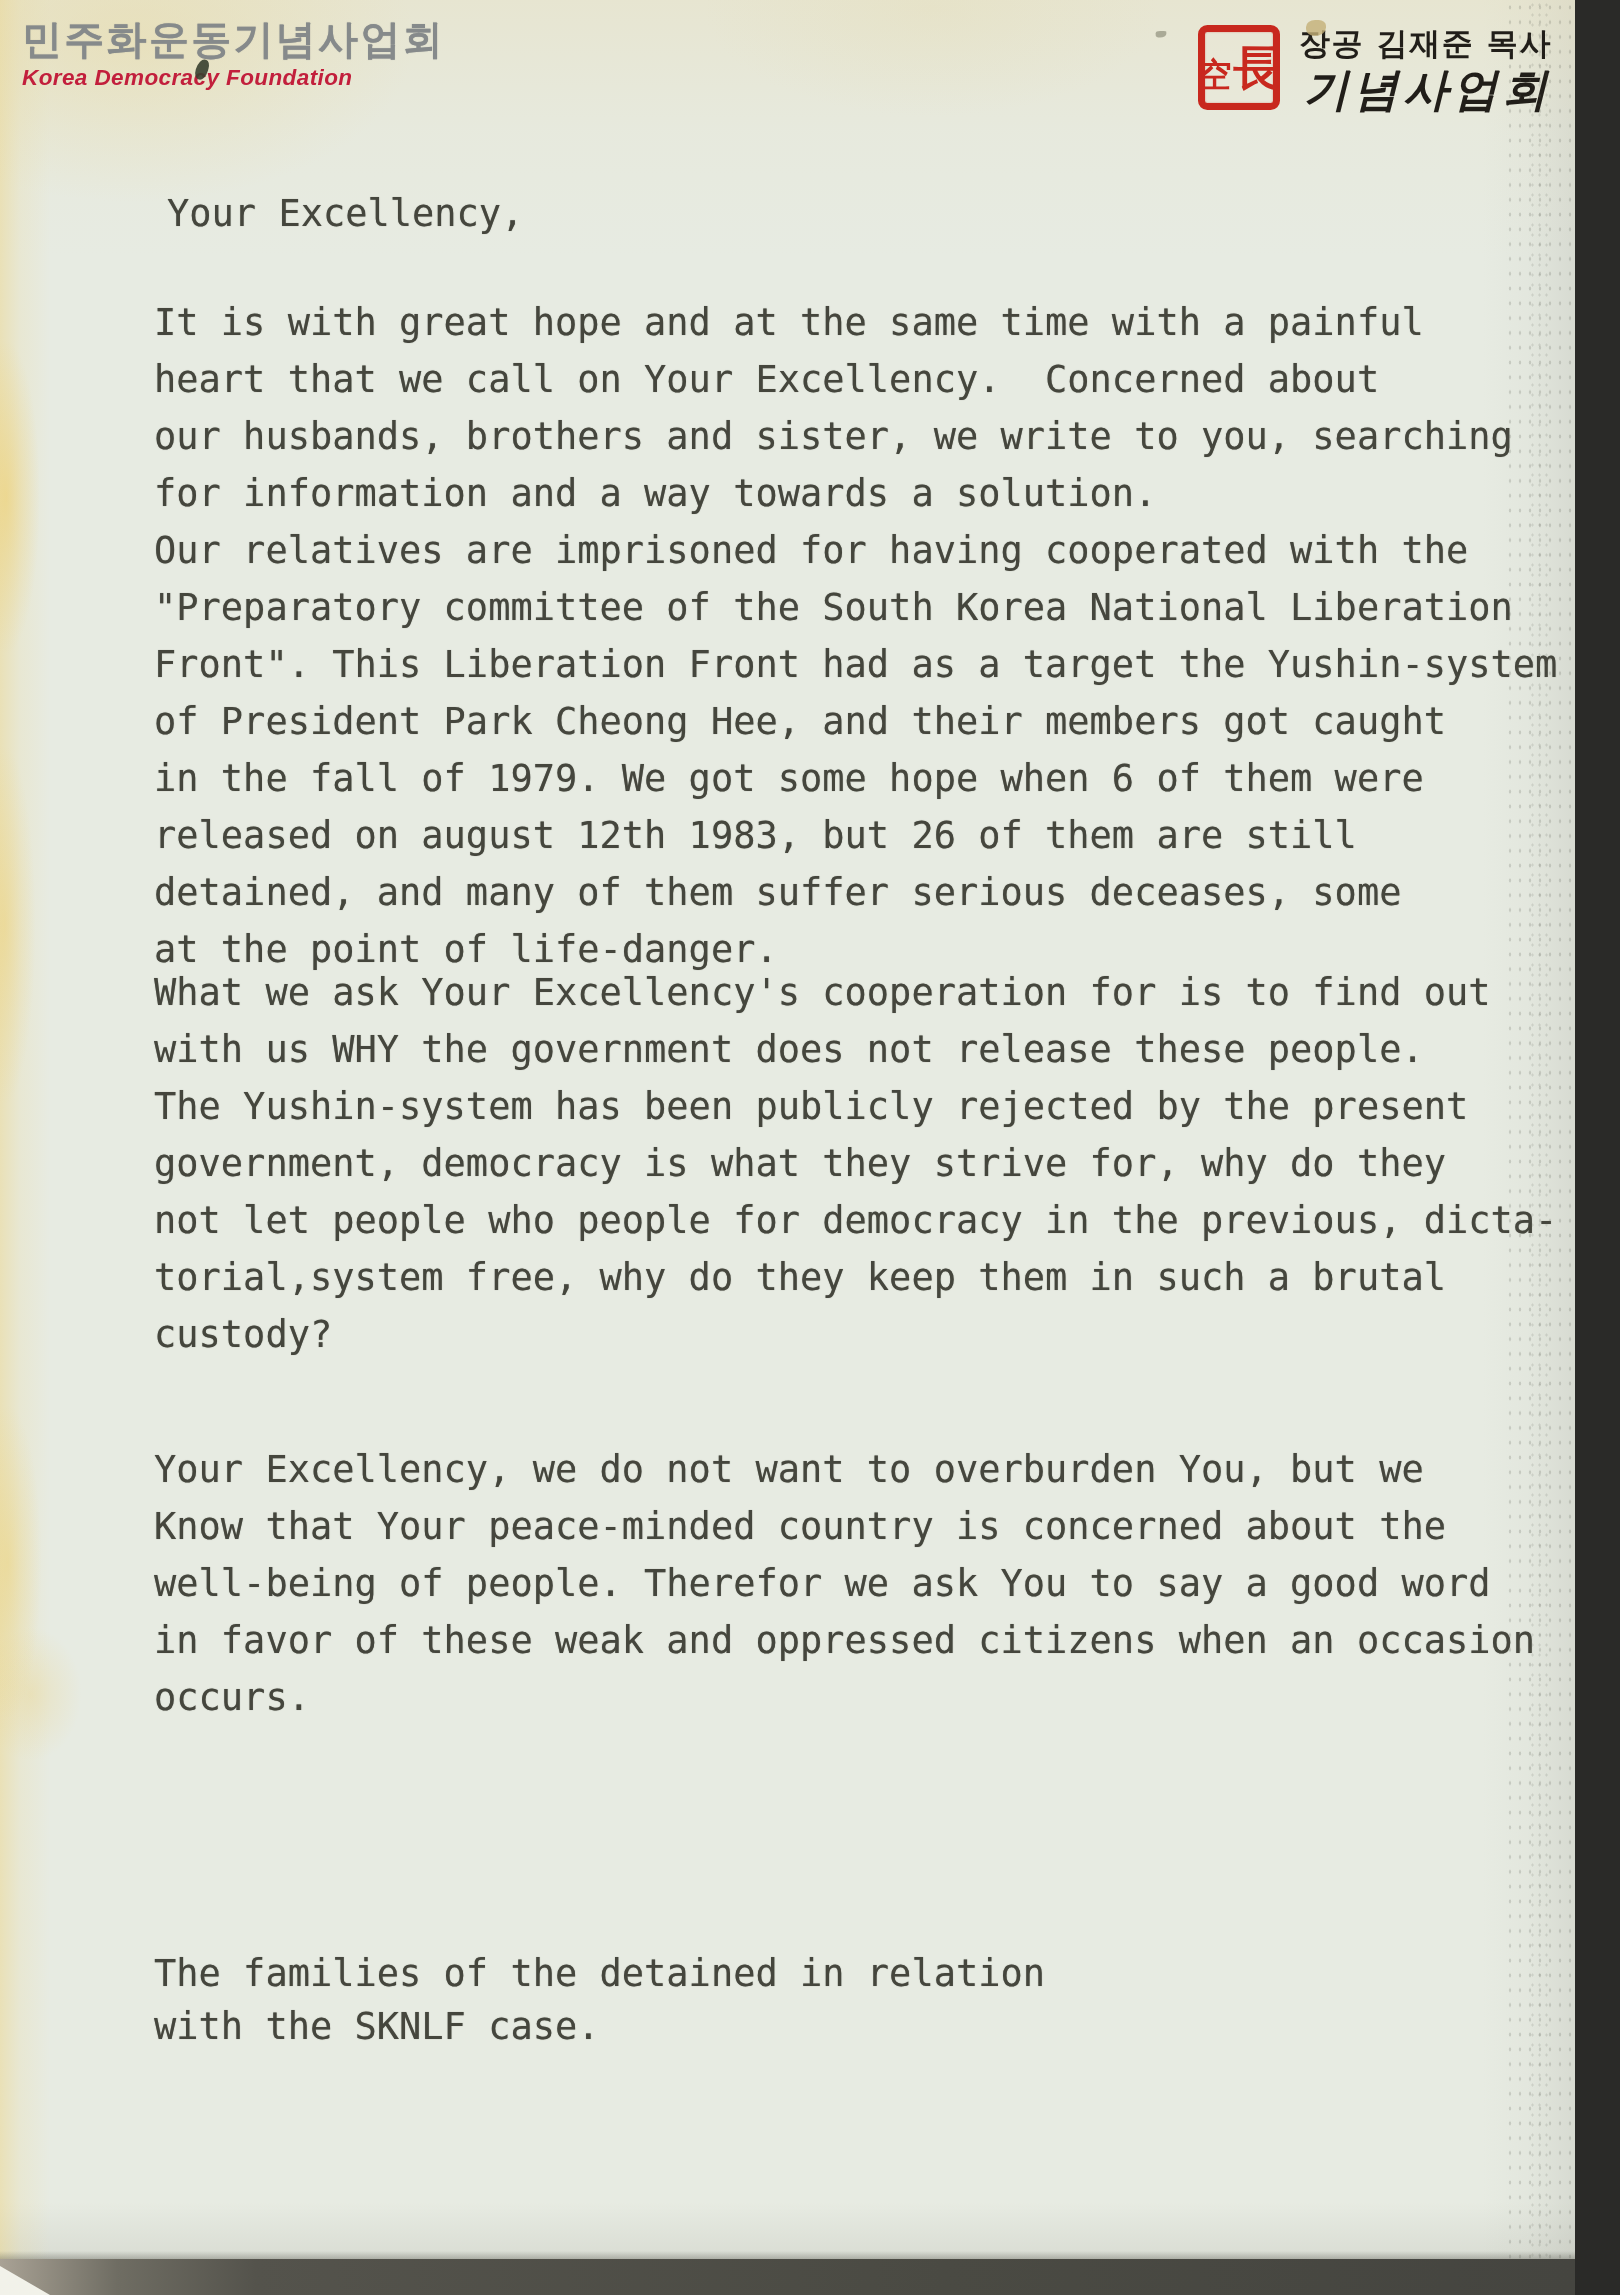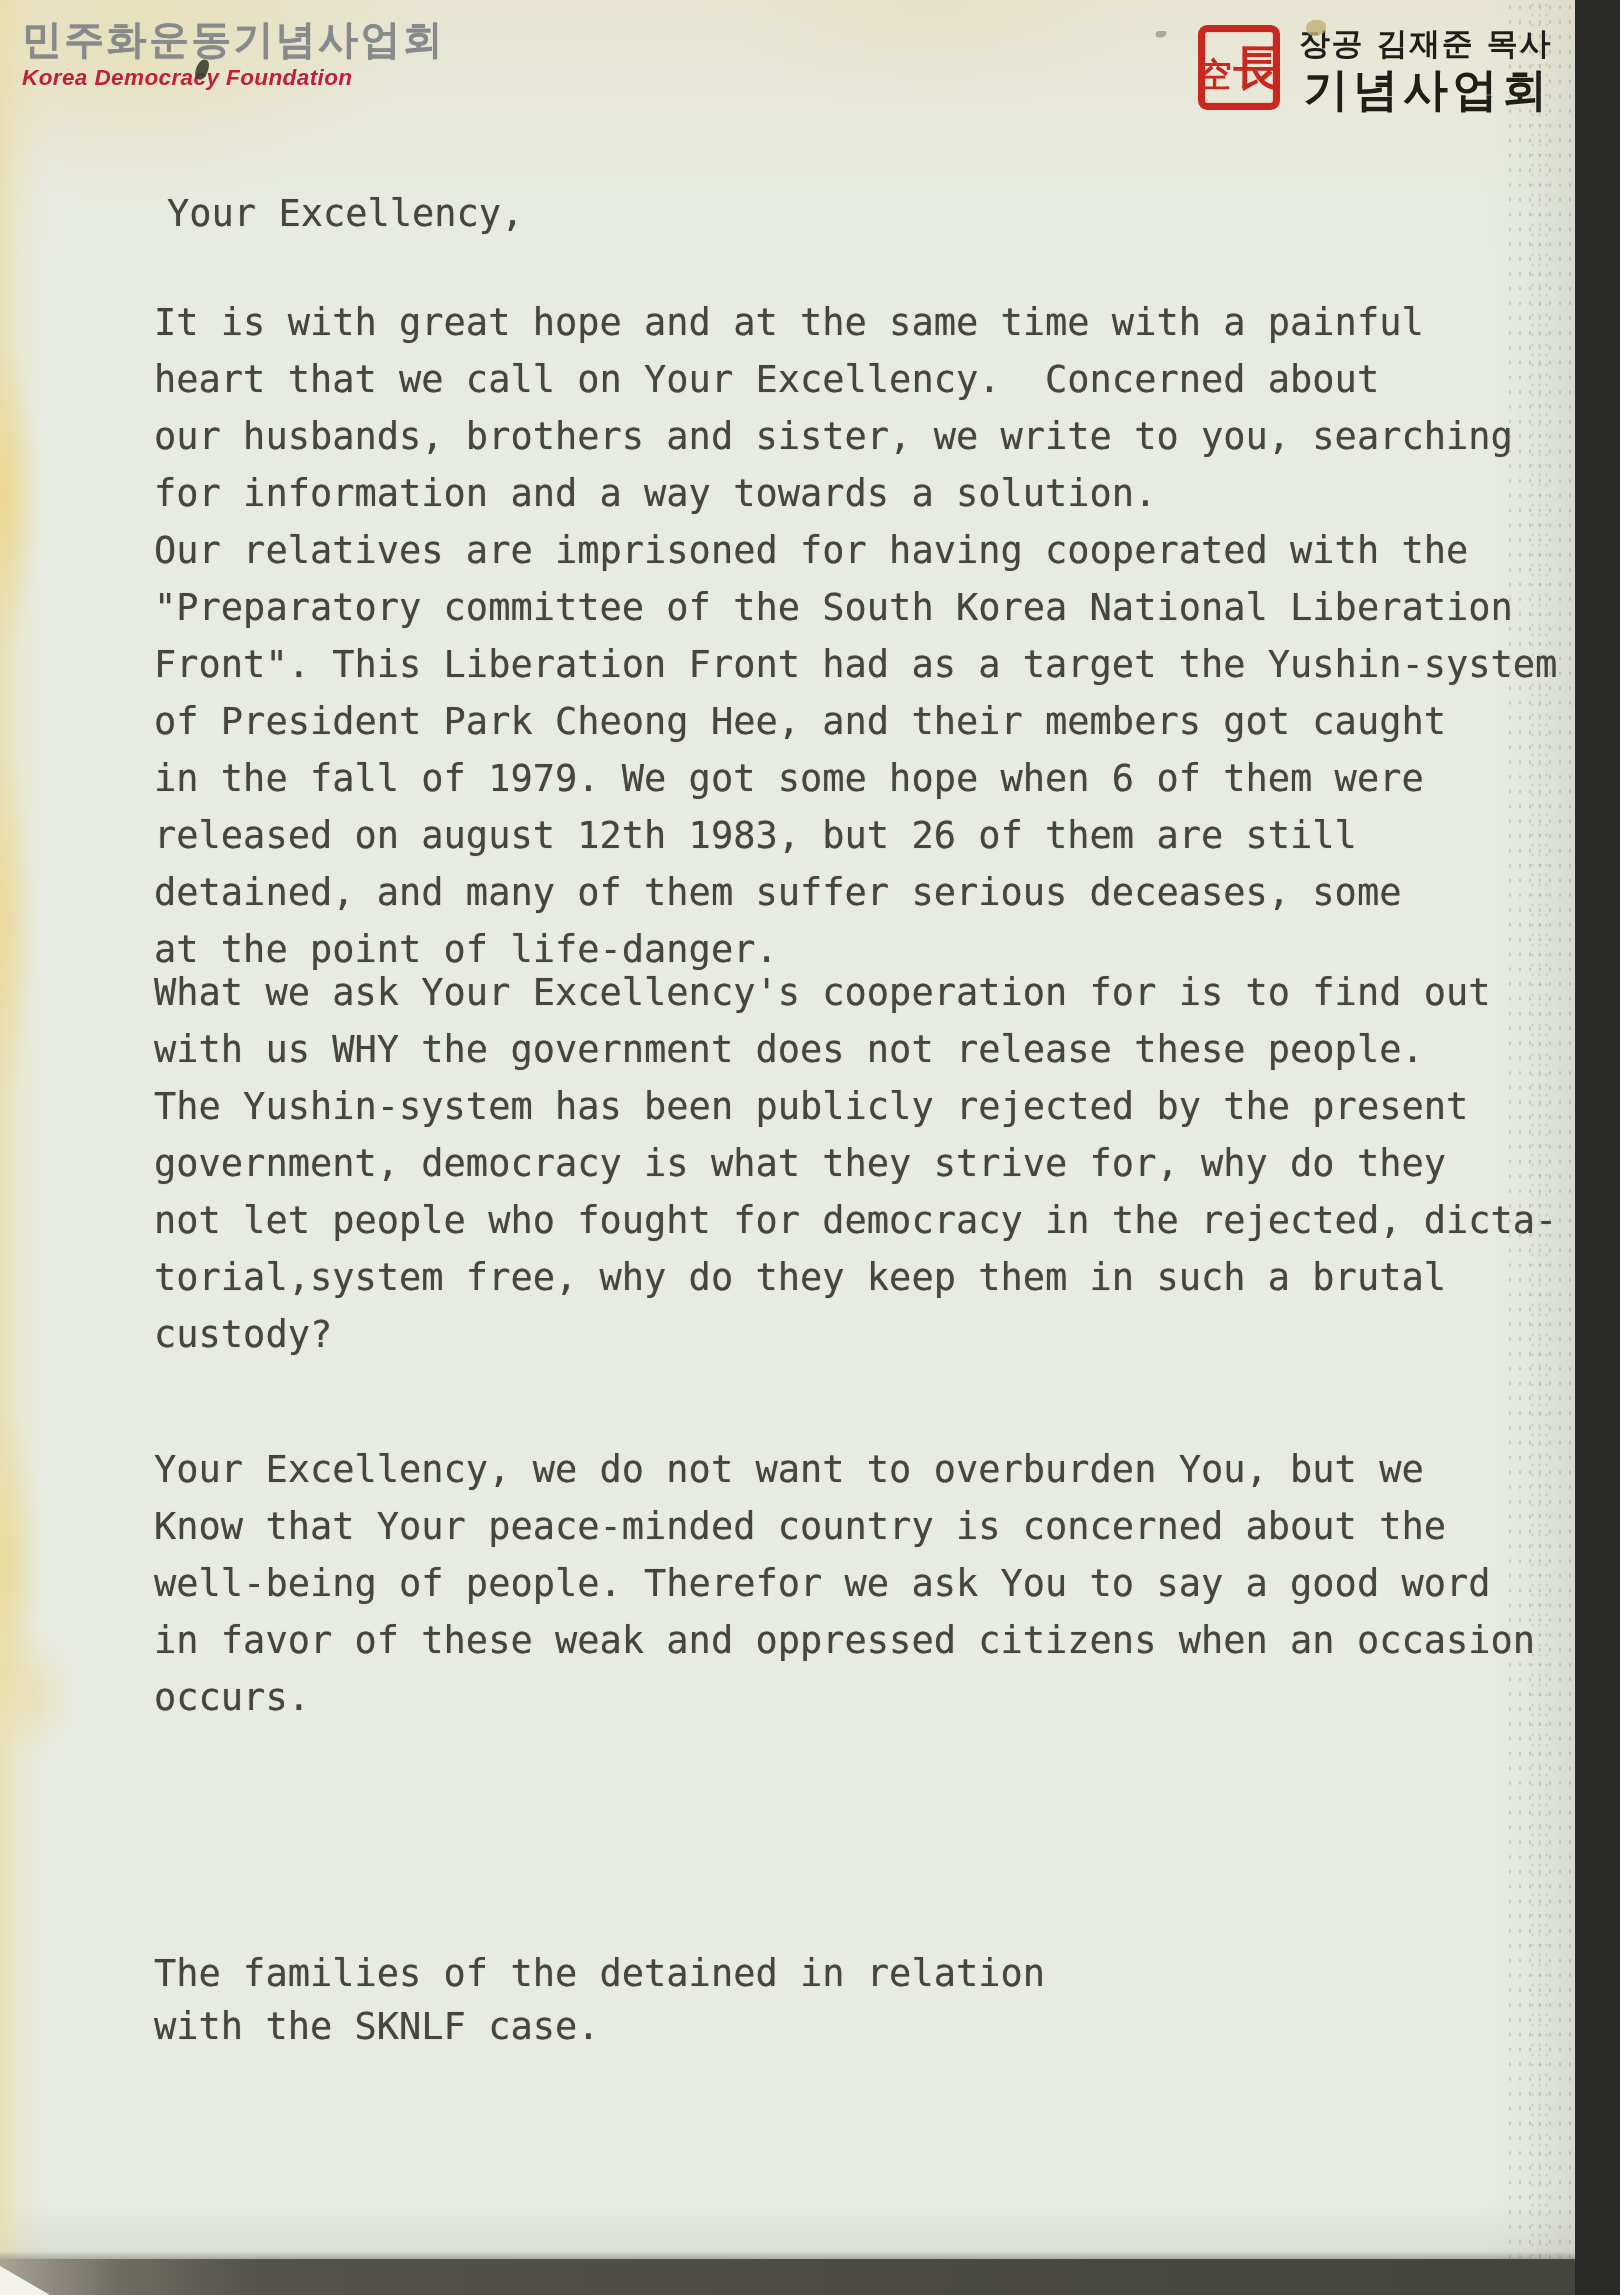--- a/index.html
+++ b/index.html
@@ -49,21 +49,21 @@
     border:7px solid #c8281e;border-radius:9.3px;
     color:#c8281e;display:flex;align-items:center;justify-content:center;gap:1.6px;
     font-family:"DejaVu Sans",sans-serif;font-weight:bold;
     box-shadow:inset 0 0 1.6px rgba(200,40,30,.6);
     background:rgba(235,230,215,.25);
   }
   .seal-left{font-size:33px;align-self:flex-end;margin-bottom:4.7px;}
   .seal-right{font-size:47px;line-height:1;}
   .right-text{font-family:"DejaVu Sans",sans-serif;color:#211e19;text-align:right;}
   .rt1{font-size:31px;line-height:37px;font-weight:bold;letter-spacing:1.6px;}
-  .rt2{font-size:45px;line-height:51px;font-weight:bold;letter-spacing:4.7px;margin-top:1.6px;}
+  .rt2{font-size:45px;line-height:51px;font-weight:bold;letter-spacing:4.7px;margin-top:1.6px;font-style:italic;}
   
   .tline{
     white-space:pre;
     font-size:37px;line-height:57px;
     color:#45463d;
     text-shadow:0 0 0.9px rgba(66,68,58,.55);
   }
   .salutation{position:absolute;left:167px;top:185px;}
   .para{position:absolute;left:154px;}
   .p1{top:294px;}
@@ -131,21 +131,21 @@
       <div class="tline">in the fall of 1979. We got some hope when 6 of them were</div>
       <div class="tline">released on august 12th 1983, but 26 of them are still</div>
       <div class="tline">detained, and many of them suffer serious deceases, some</div>
       <div class="tline">at the point of life-danger.</div>
     </div>
   <div class="para p2">
       <div class="tline">What we ask Your Excellency's cooperation for is to find out</div>
       <div class="tline">with us WHY the government does not release these people.</div>
       <div class="tline">The Yushin-system has been publicly rejected by the present</div>
       <div class="tline">government, democracy is what they strive for, why do they</div>
-      <div class="tline">not let people who fought for democracy in the rejected, dicta-</div>
+      <div class="tline">not let people who people for democracy in the previous, dicta-</div>
       <div class="tline">torial,system free, why do they keep them in such a brutal</div>
       <div class="tline">custody?</div>
     </div>
   <div class="para p3">
       <div class="tline">Your Excellency, we do not want to overburden You, but we</div>
       <div class="tline">Know that Your peace-minded country is concerned about the</div>
       <div class="tline">well-being of people. Therefor we ask You to say a good word</div>
       <div class="tline">in favor of these weak and oppressed citizens when an occasion</div>
       <div class="tline">occurs.</div>
     </div>

